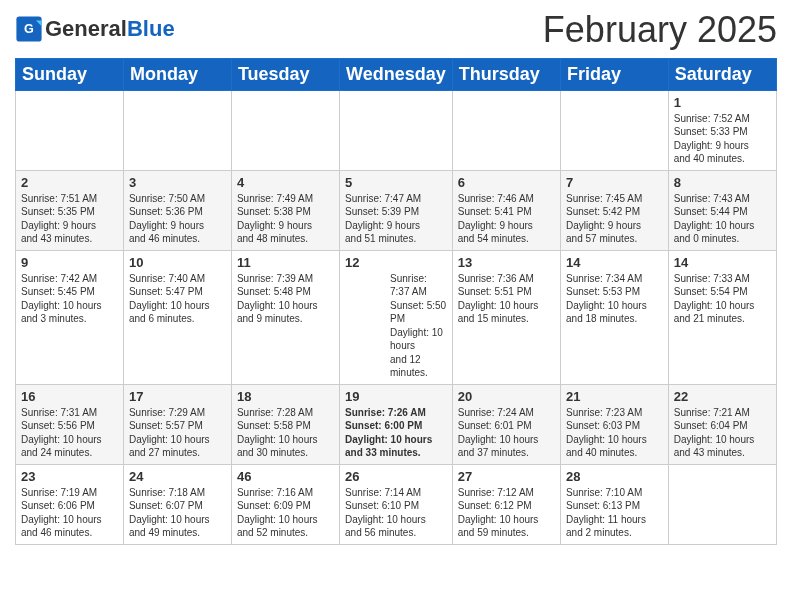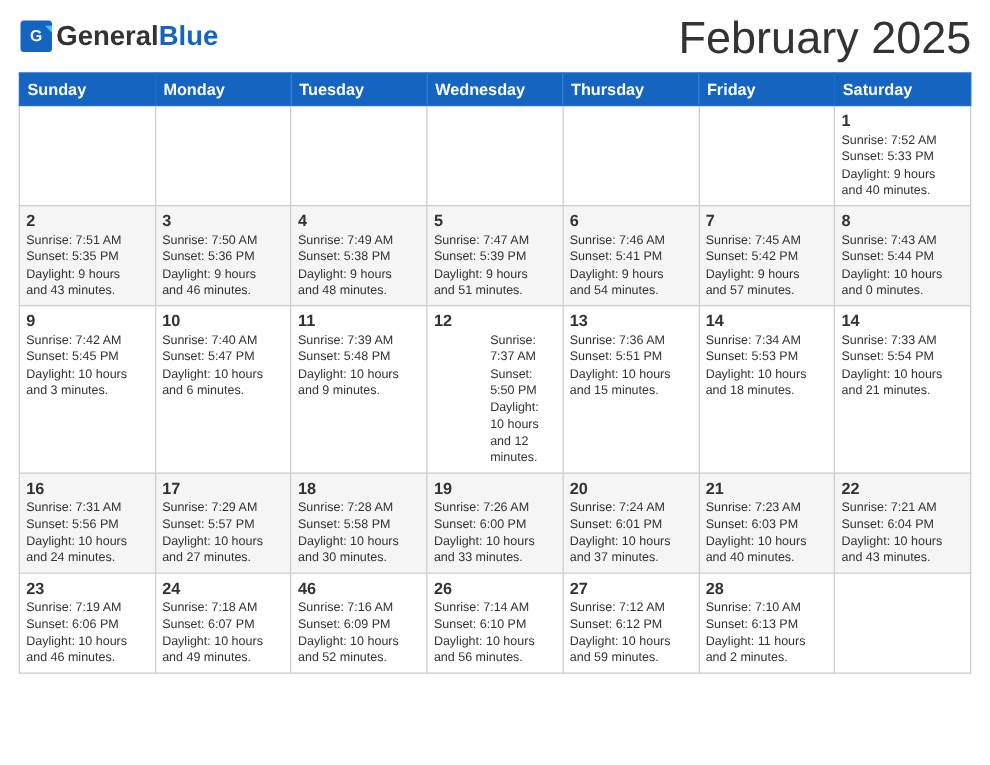--- a/index.html
+++ b/index.html
@@ -49,21 +49,21 @@
     .calendar {
       width: 100%;
       border-collapse: collapse;
       border: 1px solid #ccc;
     }
     .calendar th {
       background-color: #1565c0;
       color: #fff;
       text-align: left;
       padding: 5px 6px;
-      font-size: 13px;
+      font-size: 18px;
       font-weight: bold;
       border: 1px solid #1a70cc;
     }
     .calendar td {
       border: 1px solid #ccc;
       vertical-align: top;
       padding: 4px 5px;
       font-size: 10.5px;
       color: #333;
       width: calc(100% / 7);
@@ -261,21 +261,21 @@
         </td>
         <td>
           <span class="day-num">18</span>
           <div class="day-info" style="white-space: pre-line;">Sunrise: 7:28 AM
 Sunset: 5:58 PM
 Daylight: 10 hours
 and 30 minutes.</div>
         </td>
         <td>
           <span class="day-num">19</span>
-          <div class="day-info" style="white-space: pre-line;">Sunrise: 7:26 AM
+          <div class="day-info" style="white-space: pre-line; font-weight: bold;">Sunrise: 7:26 AM
 Sunset: 6:00 PM
 Daylight: 10 hours
 and 33 minutes.</div>
         </td>
         <td>
           <span class="day-num">20</span>
           <div class="day-info" style="white-space: pre-line;">Sunrise: 7:24 AM
 Sunset: 6:01 PM
 Daylight: 10 hours
 and 37 minutes.</div>

